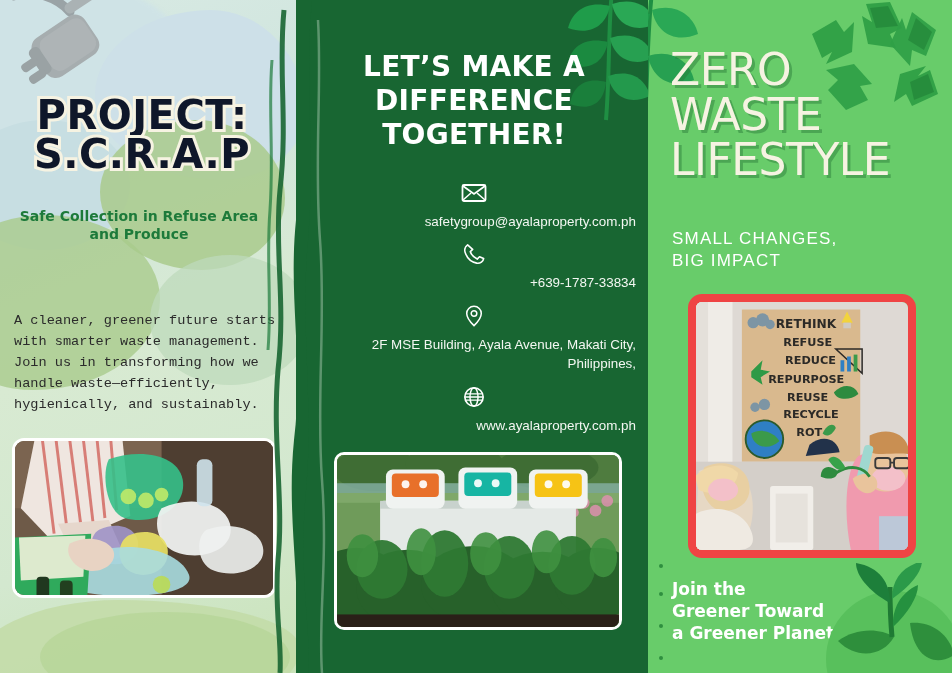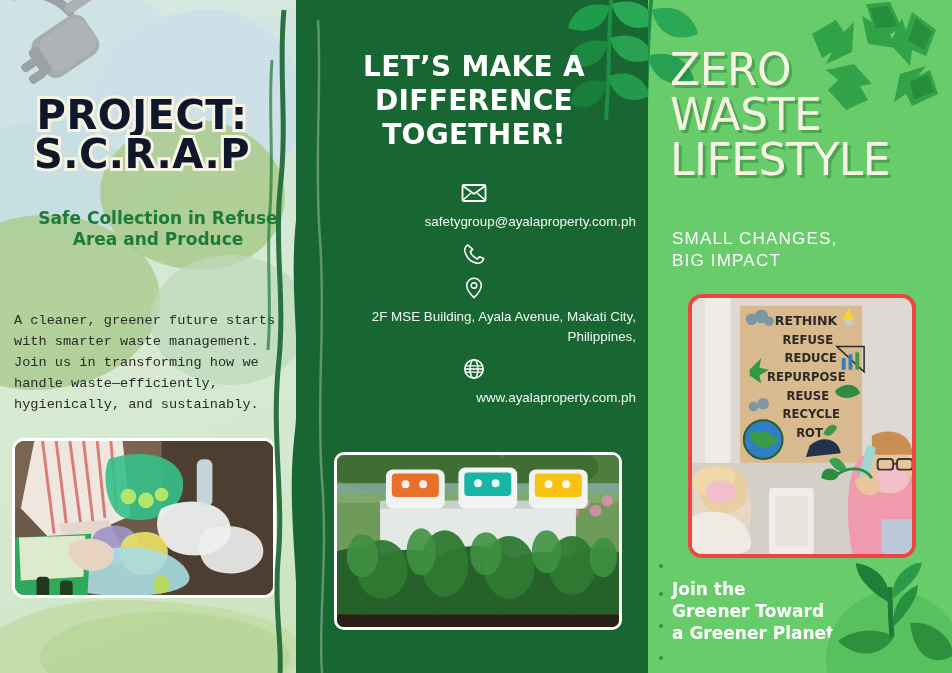--- a/index.html
+++ b/index.html
@@ -42,36 +42,36 @@
   .title-scrap {
     position:absolute; left:14px; top:96px; width:256px;
     font-family:"DejaVu Sans", sans-serif;
     font-weight:bold; font-size:40px; line-height:.98; letter-spacing:.5px;
     color:#0f172a; text-align:center;
     -webkit-text-stroke:6px #f6f3e2; paint-order:stroke fill;
     text-shadow:0 0 0 #f6f3e2;
   }
   .title-scrap span { display:block; }
   .subtitle-scrap {
-    position:absolute; left:30px; top:208px; width:256px;
+    position:absolute; left:11px; top:208px; width:256px;
     font-family:"DejaVu Sans", sans-serif;
-    font-weight:bold; font-size:17px; line-height:1.25;
+    font-weight:bold; font-size:14px; line-height:1.25;
     color:#1d7a3a; text-align:center;
   }
   .body-scrap {
     position:absolute; left:14px; top:310px; width:262px;
     font-size:13.6px; line-height:1.55; color:#2b2b2b;font-family:Liberation Mono, monospace;
   }
   .photo { position:absolute; border-radius:12px; overflow:hidden; }
   #photo-sorting { left:12px; top:438px; width:264px; height:160px;
       border:3px solid #ffffff; }
   #photo-bins { left:334px; top:452px; width:288px; height:178px;
       border:3px solid #ffffff; border-radius:10px; }
   #photo-poster { left:688px; top:294px; width:228px; height:264px;
-      border:4px solid #ef4444; border-radius:14px; }
+      border:8px solid #ef4444; border-radius:14px; }
 
   
   #mid-content { position:absolute; left:0; top:0; width:356px; height:525px; color:#fff; }
   .mid-head {
     position:absolute; left:26px; top:50px; width:304px;
     font-family:"DejaVu Sans", sans-serif;
     font-weight:bold; font-size:28px; line-height:1.22; letter-spacing:.3px;
     text-align:center; color:#ffffff;
   }
   .mid-head span { display:block; }
@@ -237,20 +237,21 @@
             <path d="M2 3 L13 11 L24 3" fill="none" stroke="#fff" stroke-width="1.8"></path>
             <path d="M2 17 L10 10 M24 17 L16 10" fill="none" stroke="#fff" stroke-width="1.6"></path>
           </svg>
           <div class="contact-text">safetygroup@ayalaproperty.com.ph</div>
         </div>
 
         <div class="contact-row">
           <svg class="contact-icon" viewBox="0 0 26 24">
             <path d="M6 2 C3 4 2 8 4 12 C6 17 11 21 16 22 C20 22.6 23 20 23.5 17 L19 15 L16.5 17.5 C13.5 16 10 12.6 9 9.5 L11.5 7 Z" fill="none" stroke="#fff" stroke-width="1.8" stroke-linejoin="round"></path>
           </svg>
+          <div class="contact-text">+639-1787-33834</div>
         </div>
 
         <div class="contact-row">
           <svg class="contact-icon" viewBox="0 0 24 26">
             <path d="M12 1.6 C7 1.6 3.4 5.3 3.4 10 C3.4 16 12 24.4 12 24.4 C12 24.4 20.6 16 20.6 10 C20.6 5.3 17 1.6 12 1.6 Z" fill="none" stroke="#fff" stroke-width="1.8"></path>
             <circle cx="12" cy="10" r="3.3" fill="none" stroke="#fff" stroke-width="1.8"></circle>
           </svg>
           <div class="contact-text">2F MSE Building, Ayala Avenue, Makati City, Philippines,</div>
         </div>
 

